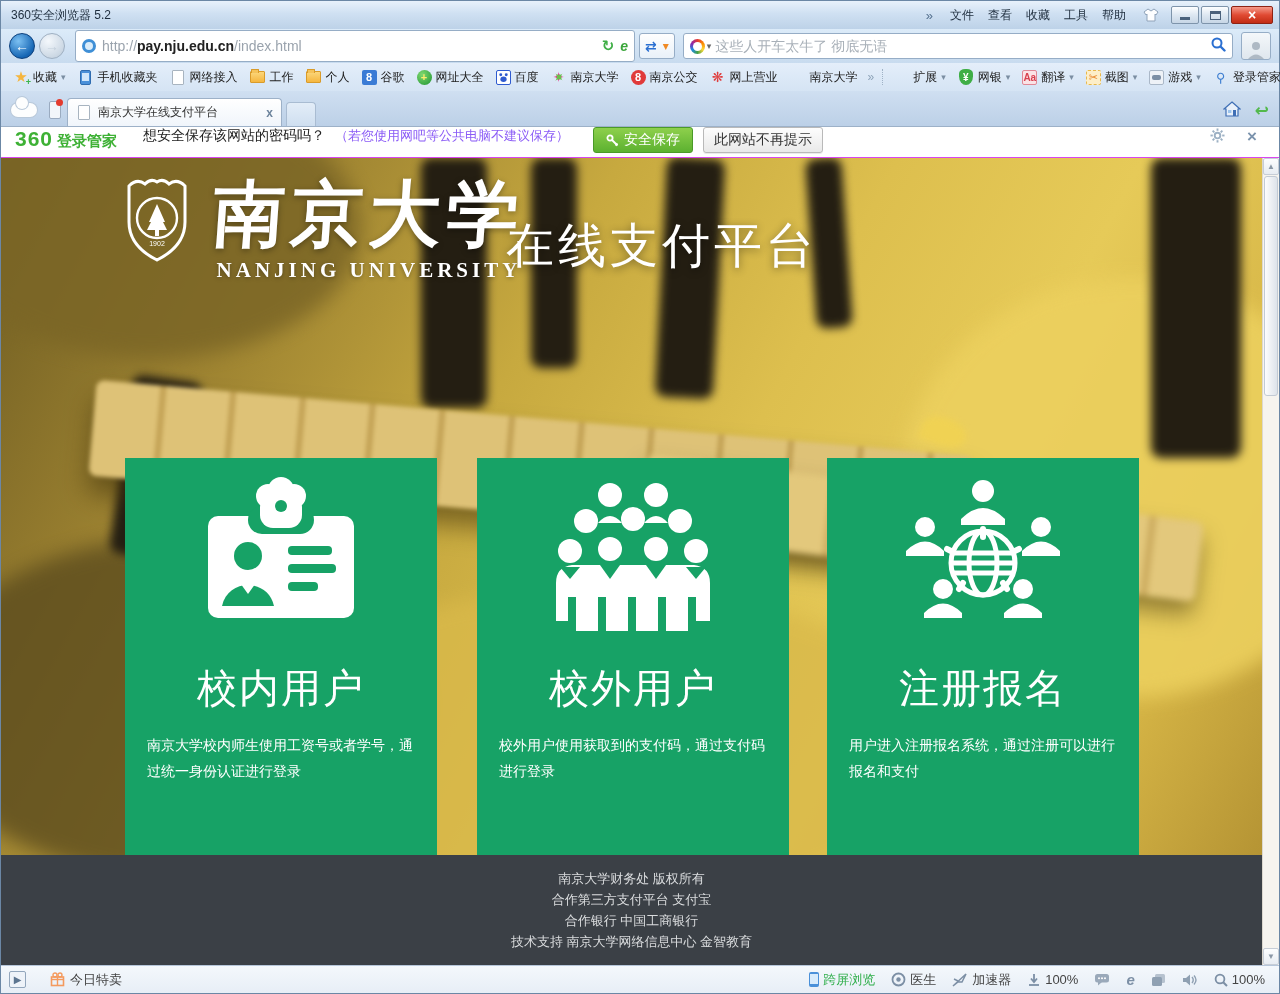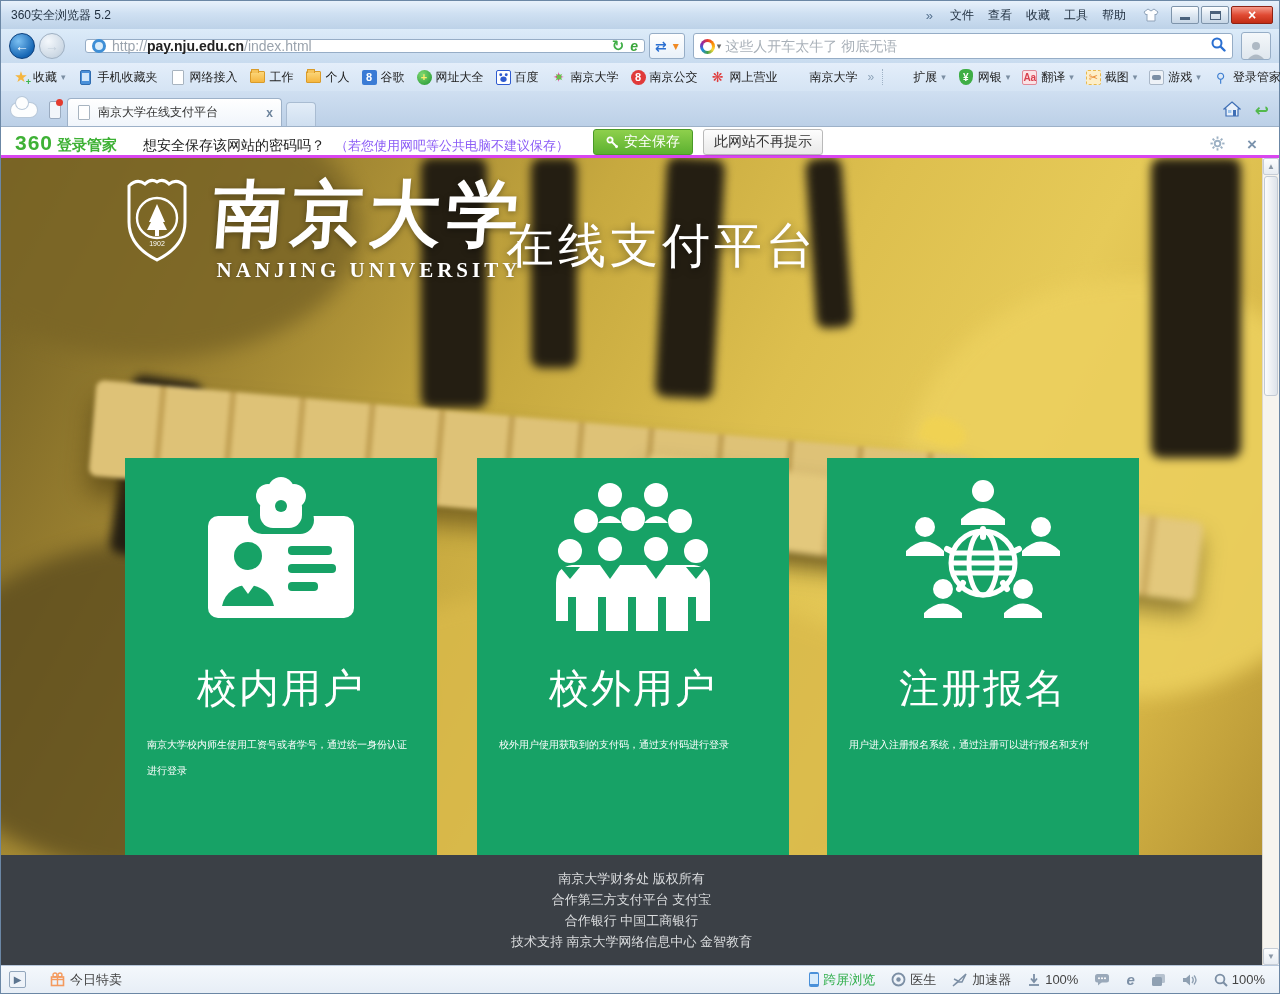--- a/index.html
+++ b/index.html
@@ -17,21 +17,21 @@
   .winbtn { width:28px; height:18px; margin-left:2px; border:1px solid #7e94ab; border-radius:2px; background:linear-gradient(#fdfeff,#dde7f2 50%,#c7d6e6); display:flex; align-items:center; justify-content:center; }
   .winbtn .bar { width:10px; height:3px; background:#4a617c; margin-top:7px; }
   .winbtn .boxes { width:11px; height:9px; border:1px solid #4a617c; border-top-width:3px; background:transparent; }
   .winbtn.close { width:42px; background:linear-gradient(#f59a8a,#e04a33 50%,#c22c14); border-color:#8e2213; color:#fff; font-weight:bold; font-size:14px; }
 
   
   .navbar { height:34px; background:linear-gradient(#dcebf9,#c8dbef); display:flex; align-items:center; padding:0 8px; flex:0 0 auto; }
   .navbtn { width:26px; height:26px; border-radius:50%; display:flex; align-items:center; justify-content:center; font-size:14px; font-weight:bold; }
   .navbtn.back { background:radial-gradient(circle at 35% 30%,#7cc0f2,#1767b5 70%,#0c4a8f); border:1px solid #0a3f7d; color:#fff; }
   .navbtn.fwd { background:radial-gradient(circle at 35% 30%,#f4f8fc,#ccd8e4 70%,#b7c5d4); border:1px solid #9fb0c2; color:#c3cfdb; margin-left:4px; }
-  .addrbar { height:14px; flex:0 0 560px; margin-left:20px; background:#fff; border:1px solid #96adc6; border-radius:3px; display:flex; align-items:center; padding:0 6px; }
+  .addrbar { height:32px; flex:0 0 560px; margin-left:10px; background:#fff; border:1px solid #96adc6; border-radius:3px; display:flex; align-items:center; padding:0 6px; }
   .site-icon { width:14px; height:14px; border-radius:50%; border:3px solid #3f8fd6; background:#d9ecfa; margin-right:6px; flex:0 0 auto; }
   .url { font-size:14px; white-space:nowrap; overflow:hidden; flex:1; }
   .url .dim { color:#9aa3ad; }
   .url .host { color:#222; font-weight:bold; }
   .addr-tail { display:flex; align-items:center; gap:6px; margin-left:6px; }
   .g-refresh { color:#3fae46; font-size:15px; font-weight:bold; }
   .g-e { color:#3aa63a; font-size:14px; font-weight:bold; font-style:italic; }
   .swap-box { height:26px; margin-left:4px; border:1px solid #96adc6; border-radius:3px; background:linear-gradient(#fefefe,#e9f1f9); display:flex; align-items:center; padding:0 5px; gap:6px; }
   .swap { color:#2a6fd1; font-weight:bold; font-size:14px; }
   .orange-v { color:#f08a24; font-weight:bold; font-size:12px; }
@@ -83,21 +83,21 @@
   .cloud::before { content:""; position:absolute; left:5px; top:-6px; width:12px; height:12px; background:#fdfefe; border-radius:50%; box-shadow:0 0 0 1px #b9c9da; }
   .tphone { width:12px; height:18px; border:1px solid #9aabc0; border-radius:2px; background:#f2f6fa; position:relative; }
   .tphone .dot { position:absolute; right:-3px; top:-3px; width:7px; height:7px; border-radius:50%; background:#e43b2e; }
   .tab { height:28px; width:215px; background:linear-gradient(#ffffff,#f0f5fb); border:1px solid #9db1c8; border-bottom:none; border-radius:4px 4px 0 0; display:flex; align-items:center; padding:0 8px; gap:6px; }
   .tab .close-x { margin-left:auto; color:#6c839c; font-weight:bold; font-size:12px; }
   .newtab { height:24px; width:30px; background:linear-gradient(#e3edf8,#cfdff0); border:1px solid #a9bcd2; border-bottom:none; border-radius:4px 4px 0 0; margin-left:4px; }
   .tabrow-right { position:absolute; right:10px; bottom:6px; display:flex; align-items:center; gap:14px; }
   .restore-arrow { color:#53b94c; font-size:17px; font-weight:bold; line-height:14px; }
 
   
-  .pwbar { height:32px; background:#fff; border-top:1px solid #9db1c8; border-bottom:3px solid #d946ef; display:flex; align-items:flex-end; padding:0 14px; gap:10px; flex:0 0 auto; }
+  .pwbar { height:32px; background:#fff; border-top:1px solid #9db1c8; border-bottom:1px solid #d946ef; display:flex; align-items:flex-start; padding:0 14px; gap:10px; flex:0 0 auto; }
   .pw-logo { display:flex; align-items:baseline; gap:4px; }
   .pw-360 { color:#3eb135; font-size:21px; font-weight:bold; letter-spacing:1px; }
   .pw-brand { color:#3eb135; font-size:15px; font-weight:bold; }
   .pw-q { font-size:14px; color:#222; margin-left:16px; }
   .pw-hint { font-size:13px; color:#8b5cf6; }
   .btn-save { margin-left:14px; height:26px; padding:0 12px; background:linear-gradient(#8ed04c,#5cb130); border:1px solid #4a9a28; border-radius:3px; color:#fff; font-size:14px; display:flex; align-items:center; gap:5px; }
   .btn-dismiss { height:26px; padding:0 10px; background:linear-gradient(#fdfdfd,#e9e9e9); border:1px solid #b9b9b9; border-radius:3px; color:#333; font-size:14px; box-shadow:0 1px 0 rgba(0,0,0,.08); }
   .pw-right { margin-left:auto; display:flex; align-items:center; gap:22px; padding-right:8px; }
   .pw-x { color:#7b93ad; font-size:17px; font-weight:bold; }
 
@@ -118,21 +118,21 @@
   .brand-txt { margin-left:22px; }
   .brand-cn { font-family:"DejaVu Serif","Liberation Serif",serif; font-size:72px; line-height:84px; letter-spacing:6px; font-weight:bold; transform:skewX(-4deg); text-shadow:0 2px 6px rgba(0,0,0,.35); }
   .brand-en { font-family:"Liberation Serif","DejaVu Serif",serif; font-size:21px; font-weight:bold; letter-spacing:4px; text-align:center; margin-top:2px; text-shadow:0 1px 4px rgba(0,0,0,.35); }
   .page-title { position:absolute; left:505px; top:56px; color:#fff; font-size:48px; letter-spacing:4px; text-shadow:0 2px 8px rgba(0,0,0,.45); }
 
   .cards { position:absolute; left:0; top:300px; width:100%; }
   .card { position:absolute; top:0; width:312px; height:412px; background:#17a266; color:#fff; text-align:center; }
   .card.c1 { left:124px; } .card.c2 { left:476px; } .card.c3 { left:826px; }
   .card .icon-wrap { height:185px; display:flex; align-items:center; justify-content:center; }
   .card h2 { font-size:40px; font-weight:normal; letter-spacing:2px; margin-top:18px; }
-  .card p { font-size:10px; line-height:26px; text-align:left; padding:16px 22px 0 22px; }
+  .card p { font-size:14px; line-height:26px; text-align:left; padding:16px 22px 0 22px; }
 
   .site-footer { position:absolute; left:0; bottom:0; right:17px; height:110px; background:#3b4046; color:#dadcde; text-align:center; font-size:13px; padding-top:13px; }
   .site-footer div { line-height:21px; }
 
   .scrollbar { position:absolute; right:0; top:0; bottom:0; width:17px; background:#f6f4ef; border-left:1px solid #dcd8cf; }
   .sb-btn { height:17px; background:linear-gradient(#fcfdfe,#e7ecf2); border:1px solid #c6cdd6; border-radius:2px; display:flex; align-items:center; justify-content:center; color:#8a97a6; font-size:8px; }
   .sb-btn.down { position:absolute; bottom:0; left:0; right:0; }
   .sb-thumb { position:absolute; top:18px; left:1px; right:1px; height:220px; background:linear-gradient(90deg,#fdfdfd,#dde3ea); border:1px solid #c2cad4; border-radius:3px; }
 
   

